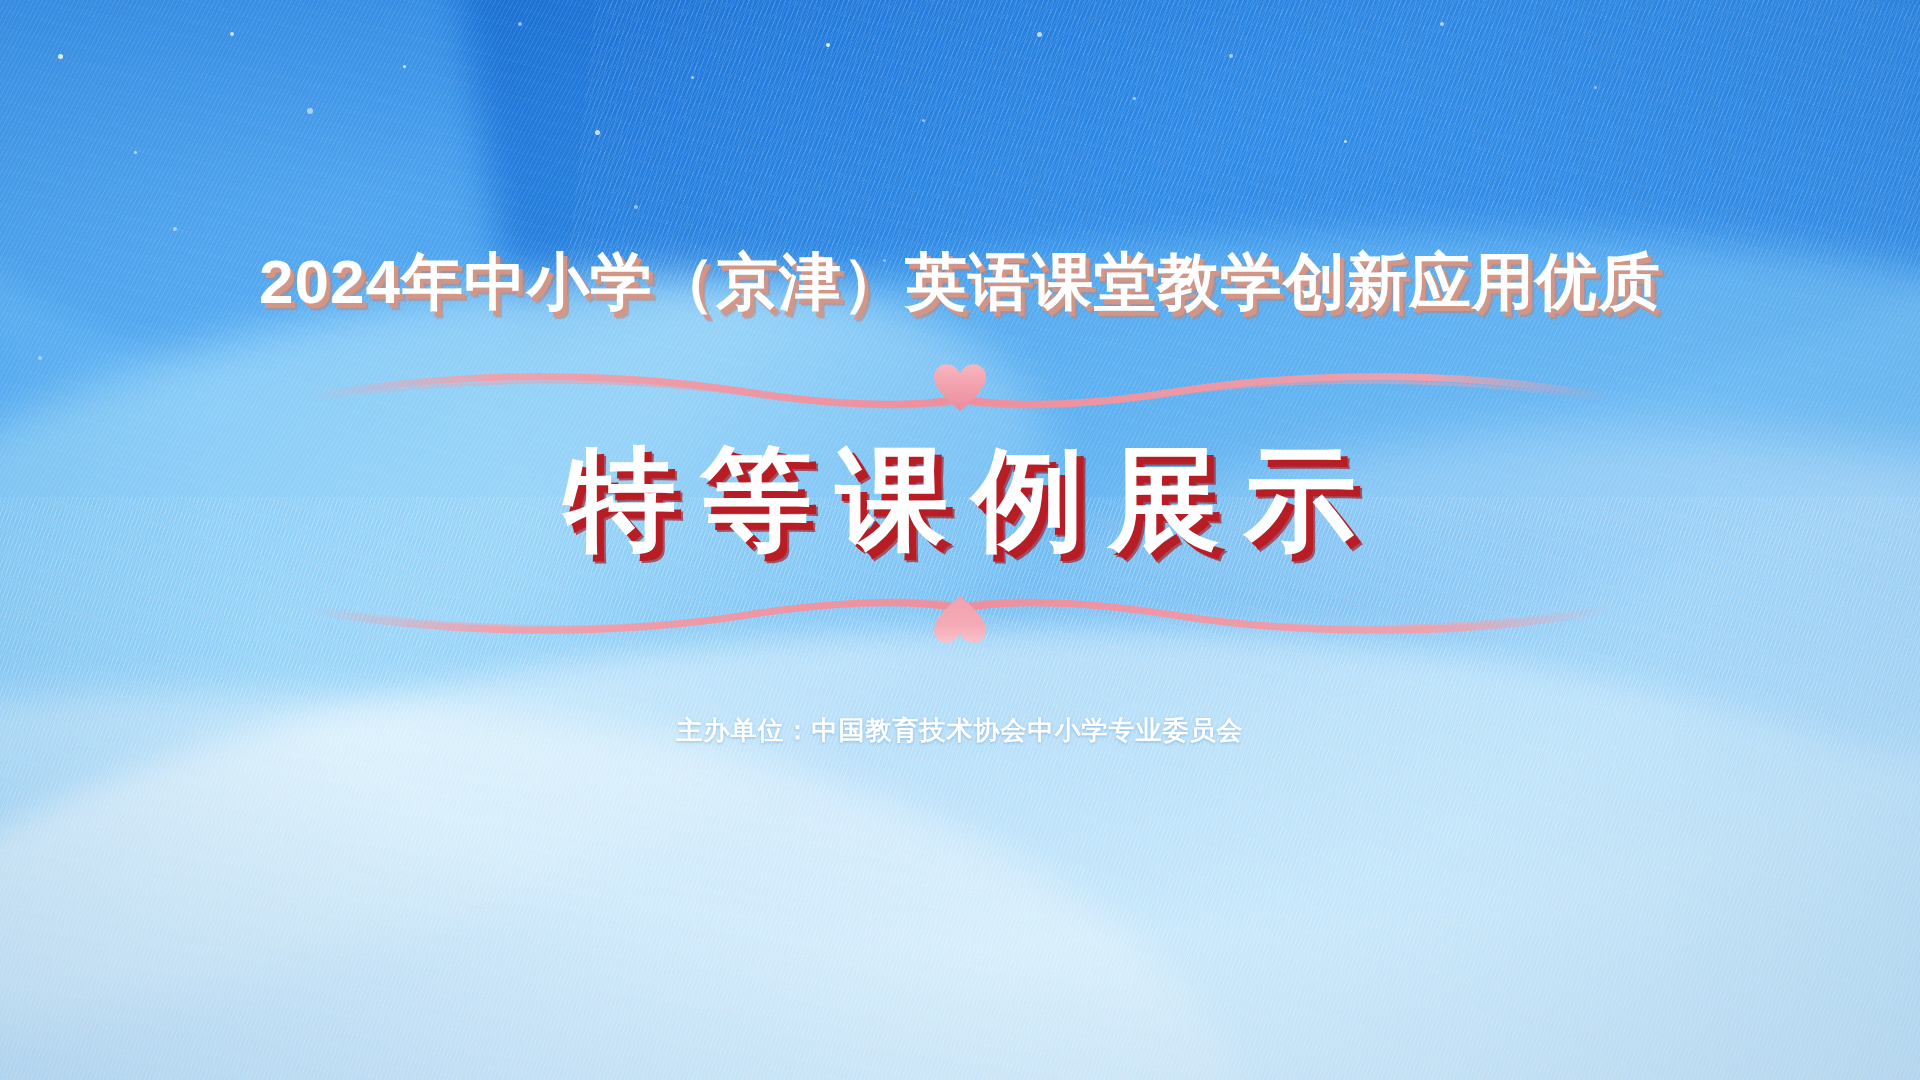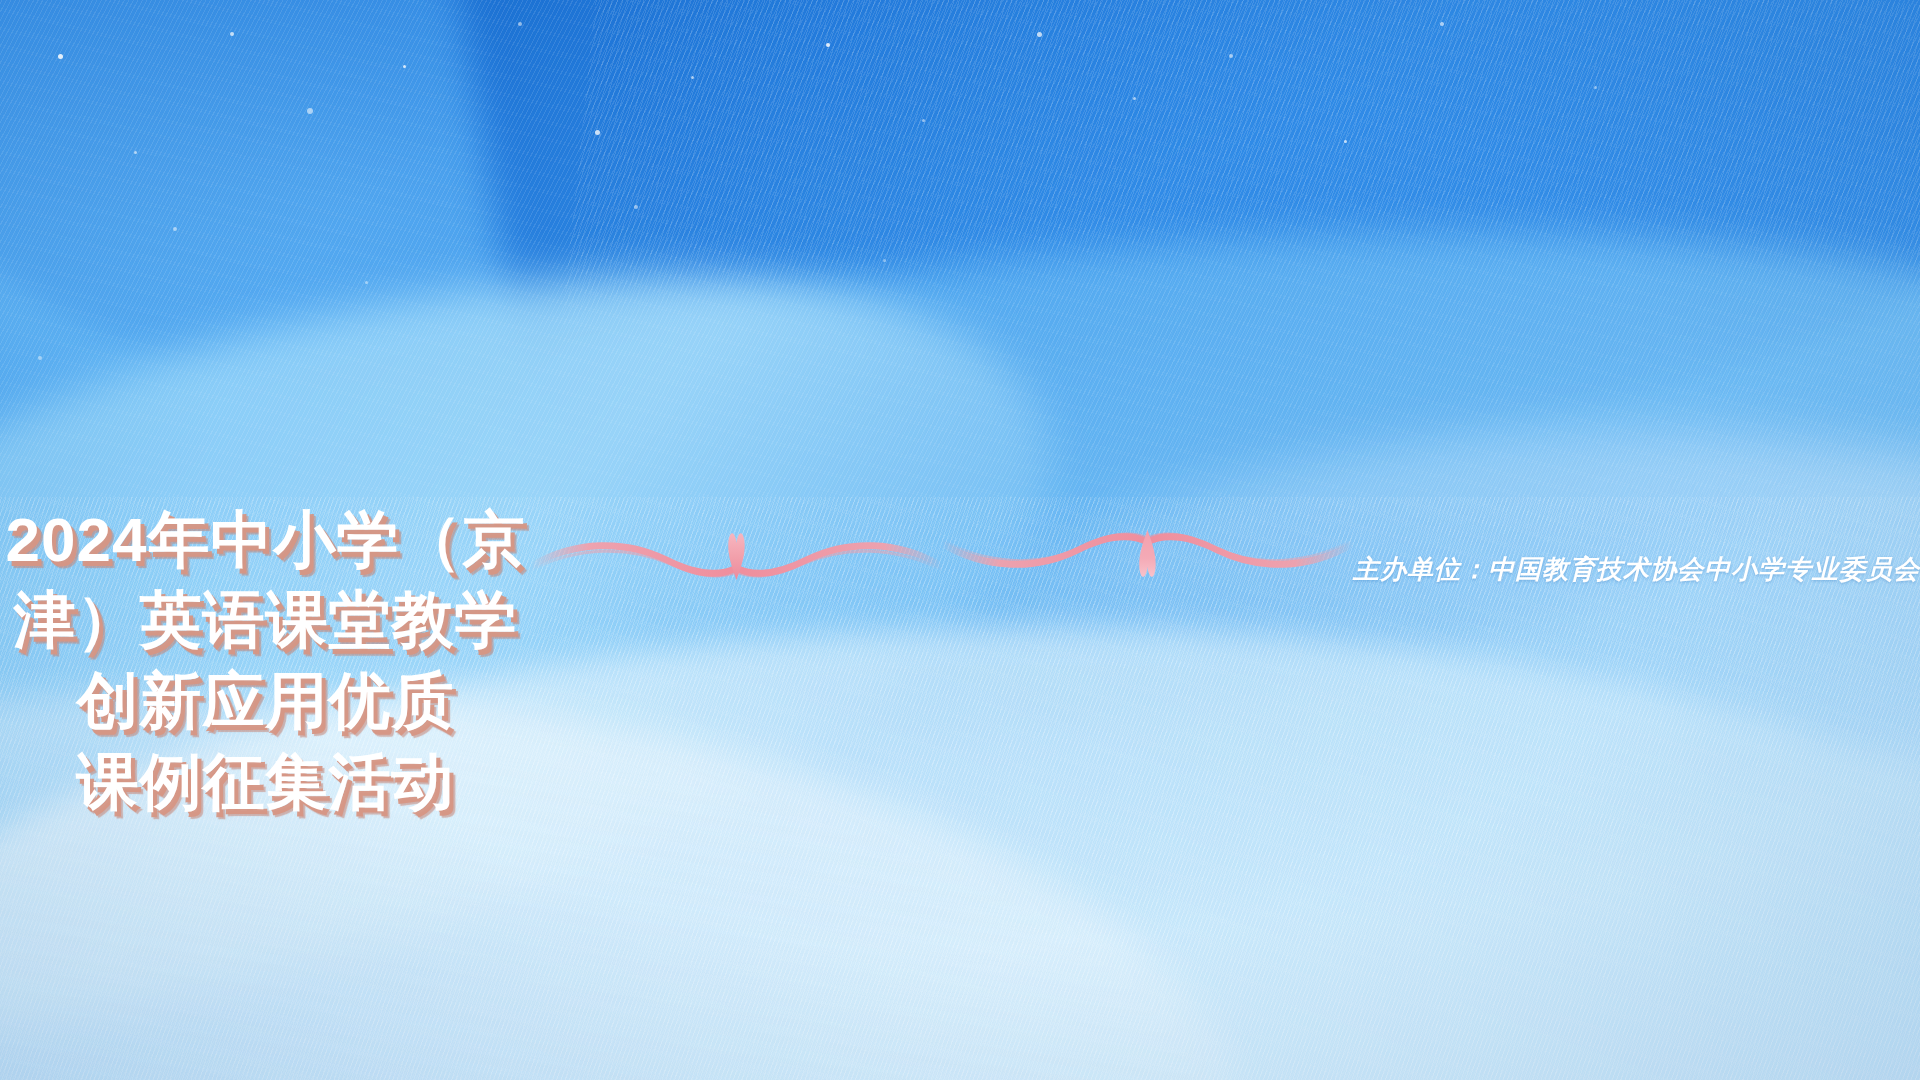--- a/index.html
+++ b/index.html
@@ -144,21 +144,21 @@
     background: #ffffff;
     border-radius: 50%;
     filter: blur(.4px);
   }
 
   
   .content {
     position: absolute;
     inset: 0;
     display: flex;
-    flex-direction: row;
+    flex-direction: column;
     align-items: center;
   }
 
   .event-title {
     width: 1680px;
     margin-top: 242px;
     text-align: center;
     color: #ffffff;
     font-size: 62px;
     font-weight: 700;
@@ -194,21 +194,20 @@
 
   .footer {
     margin-top: 58px;
     text-align: center;
     color: #ffffff;
     font-size: 26px;
     font-weight: 600;
     line-height: 1.70;
     letter-spacing: 1px;
     text-shadow: 0 1px 3px rgba(40,110,180,.35);
-    font-style: italic;
   }
   .footer .fline { display: block; white-space: pre; }
 </style>
 </head>
 <body>
 
 <div id="stage">
 
   <div class="bg-base"></div>
   <div class="bg-deep-top"></div>
@@ -244,21 +243,20 @@
     <span style="left:46%; top:24%; width:3px;height:3px;opacity:.4"></span>
     <span style="left:2%;  top:33%; width:4px;height:4px;opacity:.45"></span>
     <span style="left:75%; top:2%;  width:4px;height:4px;opacity:.6"></span>
     <span style="left:83%; top:8%;  width:3px;height:3px;opacity:.45"></span>
   </div>
 
   <div class="content">
 
     <div class="event-title">
       <span class="line">2024年中小学（京津）英语课堂教学创新应用优质</span>
-      <span class="line">课例征集活动</span>
     </div>
 
     <div class="divider top">
       <svg viewBox="0 0 1300 62" preserveAspectRatio="none" aria-hidden="true">
         <defs>
           <linearGradient id="lineFadeA" x1="0" y1="0" x2="1" y2="0">
             <stop offset="0" stop-color="#f2a0ab" stop-opacity="0"></stop>
             <stop offset="0.14" stop-color="#f2a0ab" stop-opacity=".95"></stop>
             <stop offset="0.5" stop-color="#ef8e9d" stop-opacity="1"></stop>
             <stop offset="0.86" stop-color="#f2a0ab" stop-opacity=".95"></stop>
@@ -271,20 +269,21 @@
           </linearGradient>
         </defs>
         <path d="M0,40 C140,14 300,14 430,34 C530,50 600,50 650,42 C700,50 770,50 870,34 C1000,14 1160,14 1300,40" fill="none" stroke="url(#lineFadeA)" stroke-width="7" stroke-linecap="round"></path>
         <path d="M0,44 C150,20 310,20 440,38 C535,52 605,52 650,46 C695,52 765,52 860,38 C990,20 1150,20 1300,44" fill="none" stroke="url(#lineFadeA)" stroke-width="3" stroke-linecap="round" opacity=".55"></path>
         <g transform="translate(650,30)">
           <path d="M0,24 C-16,10 -26,0 -26,-10 C-26,-20 -17,-25 -9,-22 C-4,-20 -1,-16 0,-13 C1,-16 4,-20 9,-22 C17,-25 26,-20 26,-10 C26,0 16,10 0,24 Z" fill="url(#heartGradA)"></path>
         </g>
       </svg>
     </div>
 
+    <div class="headline">特等课例展示</div>
 
     <div class="divider bottom">
       <svg viewBox="0 0 1300 62" preserveAspectRatio="none" aria-hidden="true">
         <defs>
           <linearGradient id="lineFadeB" x1="0" y1="0" x2="1" y2="0">
             <stop offset="0" stop-color="#f2a0ab" stop-opacity="0"></stop>
             <stop offset="0.14" stop-color="#f2a0ab" stop-opacity=".95"></stop>
             <stop offset="0.5" stop-color="#ef8e9d" stop-opacity="1"></stop>
             <stop offset="0.86" stop-color="#f2a0ab" stop-opacity=".95"></stop>
             <stop offset="1" stop-color="#f2a0ab" stop-opacity="0"></stop>

